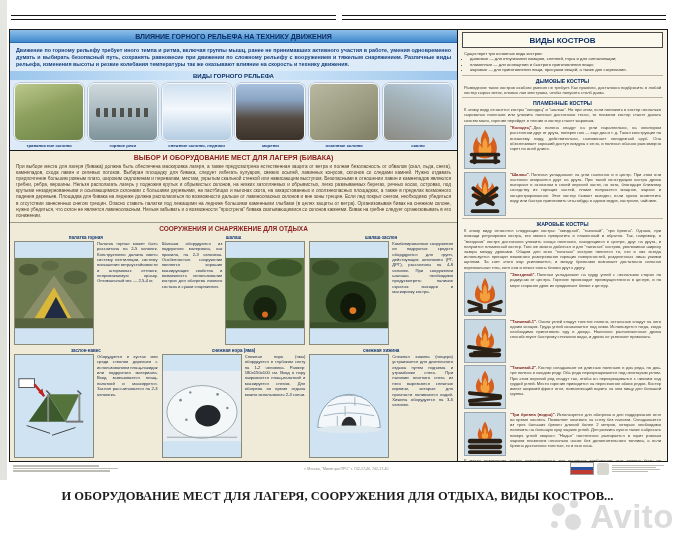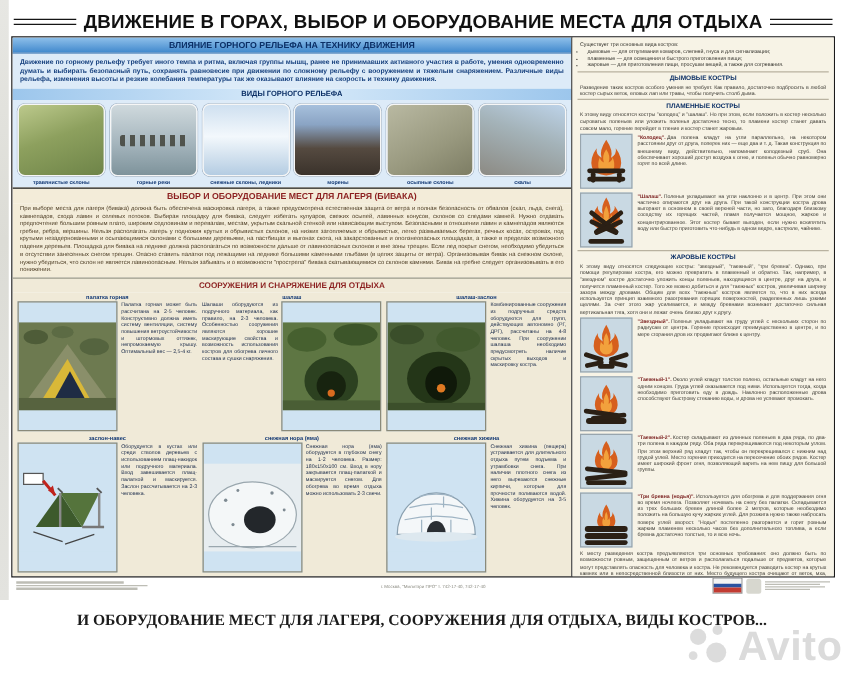--- a/index.html
+++ b/index.html
@@ -103,21 +103,20 @@
 </head>
 <body>
 
 <div class="stage">
   <div class="edge-strip"></div>
 
   <div class="poster">
 
     <div class="title-row">
       <span class="dline"></span>
-      <span class="title">ДВИЖЕНИЕ В ГОРАХ, ВЫБОР И ОБОРУДОВАНИЕ МЕСТА ДЛЯ ОТДЫХА</span>
       <span class="dline"></span>
     </div>
 
     <div class="cols">
 
       <div class="left-col">
 
         <div class="band1">ВЛИЯНИЕ ГОРНОГО РЕЛЬЕФА НА ТЕХНИКУ ДВИЖЕНИЯ</div>
         <div class="para1">Движение по горному рельефу требует иного темпа и ритма, включая группы мышц, ранее не принимавших активного участия в работе, умения одновременно думать и выбирать безопасный путь, сохранять равновесие при движении по сложному рельефу с вооружением и тяжелым снаряжением. Различные виды рельефа, изменения высоты и резкие колебания температуры так же оказывают влияние на скорость и технику движения.</div>
         <div class="band2">ВИДЫ ГОРНОГО РЕЛЬЕФА</div>
@@ -275,20 +274,21 @@
                   </svg>
               </div>
               <div class="cell-text">Снежная хижина (пещера) устраивается для длительного отдыха путем подъема и утрамбовки снега. При наличии плотного снега из него вырезаются снежные кирпичи, которые для прочности поливаются водой. Хижина оборудуется на 3-5 человек.</div>
             </div>
           </div>
 
         </div>
       </div>
 
       <div class="right-col">
+        <div class="fires-header">ВИДЫ КОСТРОВ</div>
         <div class="fire-intro">Существует три основных вида костров:</div>
         <ul class="fire-bullets">
           <li>дымовые — для отпугивания комаров, слепней, гнуса и для сигнализации;</li>
           <li>пламенные — для освещения и быстрого приготовления пищи;</li>
           <li>жаровые — для приготовления пищи, просушки вещей, а также для согревания.</li>
         </ul>
         <hr class="sub-hr">
         <div class="sub-header">ДЫМОВЫЕ КОСТРЫ</div>
         <div class="fire-para">Разведение таких костров особого умения не требует. Как правило, достаточно подбросить в любой костер сырых веток, еловых лап или травы, чтобы получить столб дыма.</div>
         <hr class="sub-hr">

